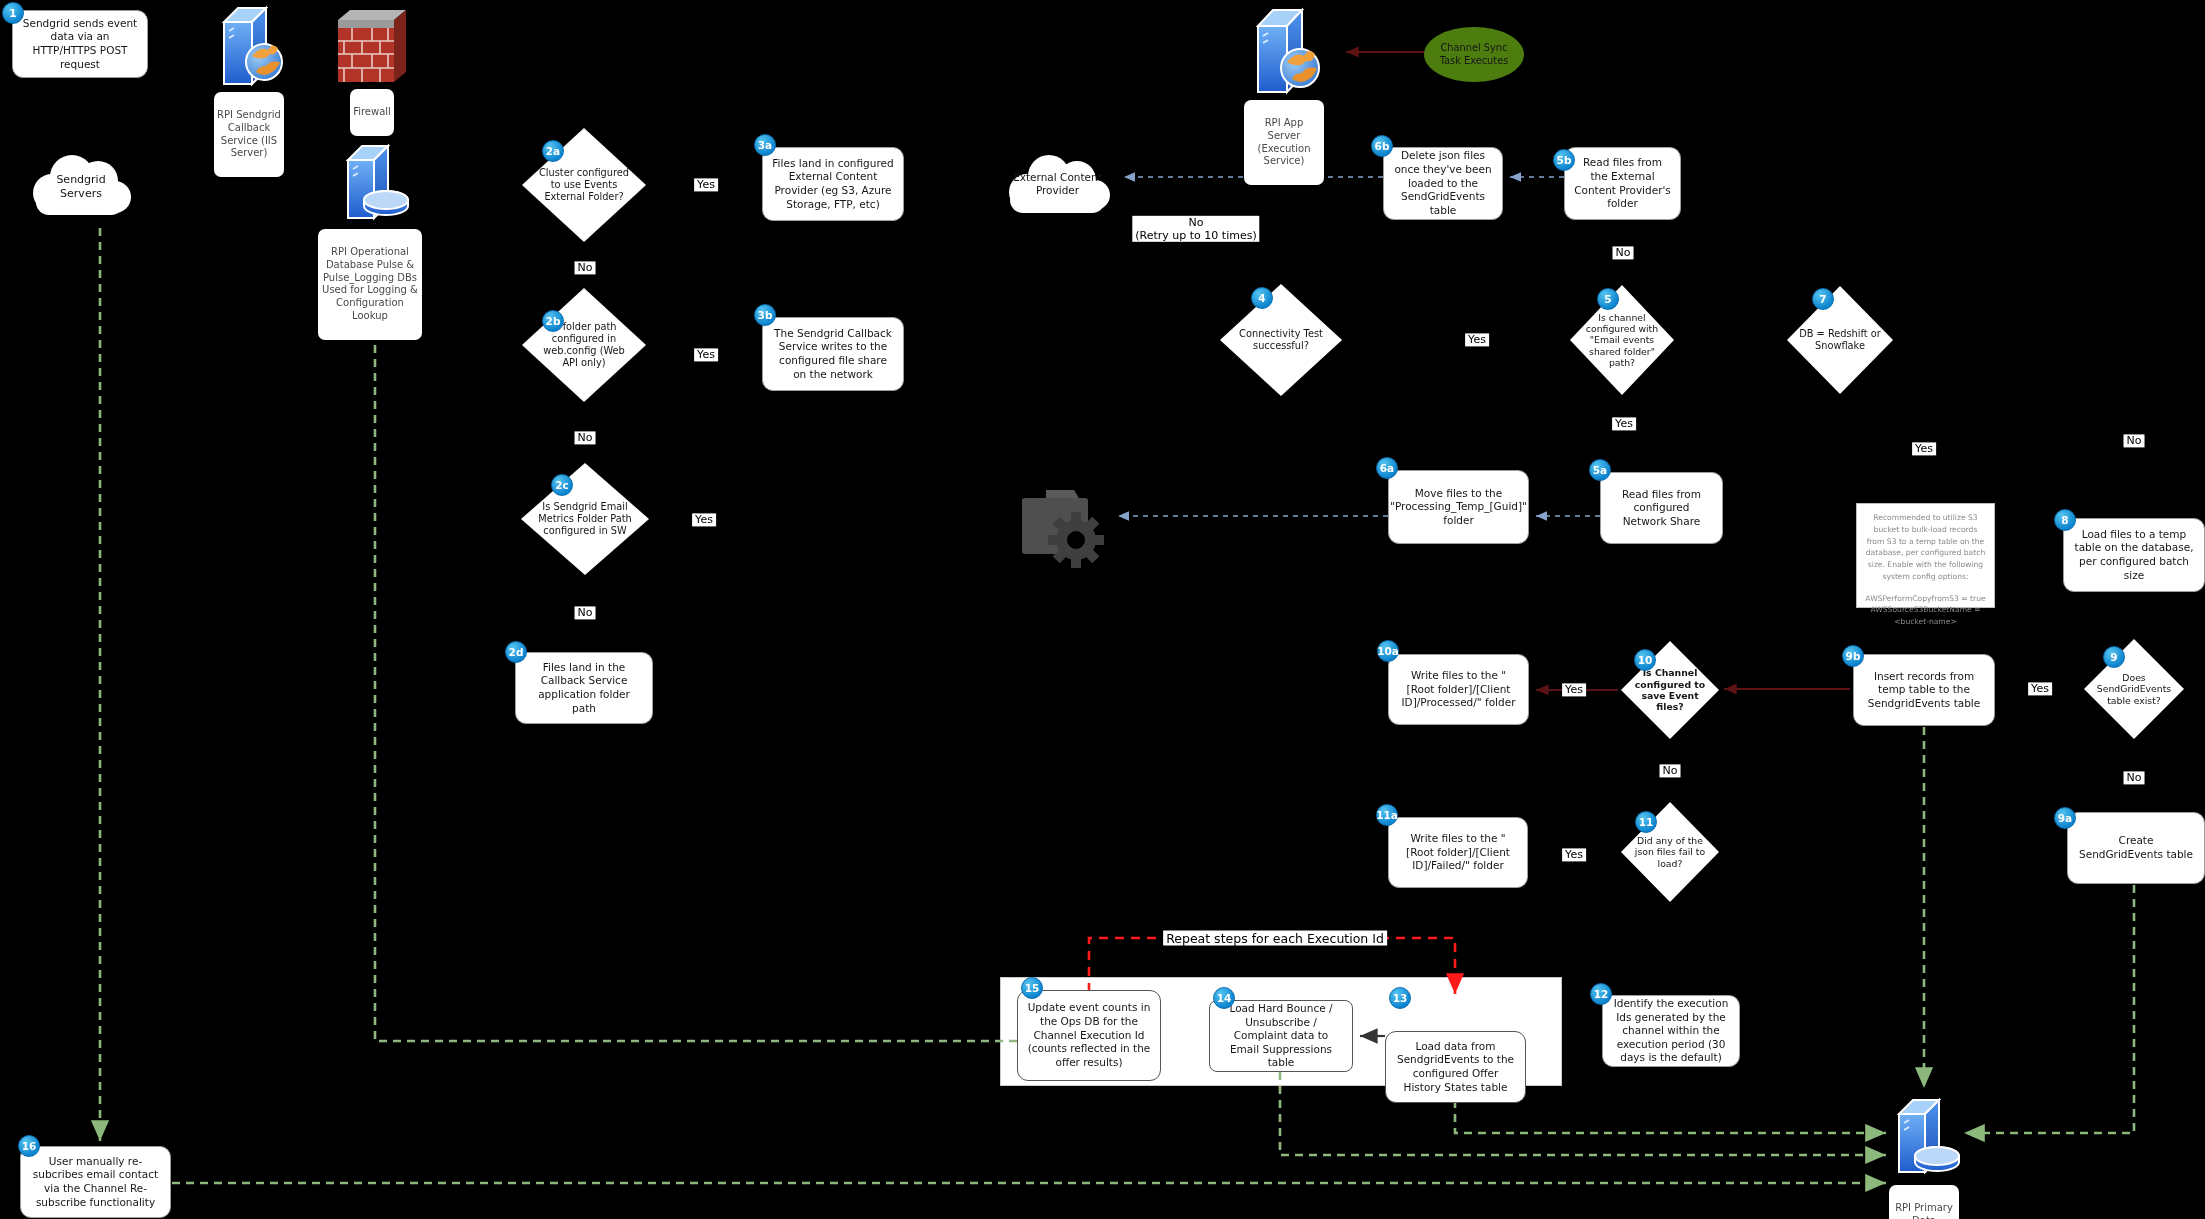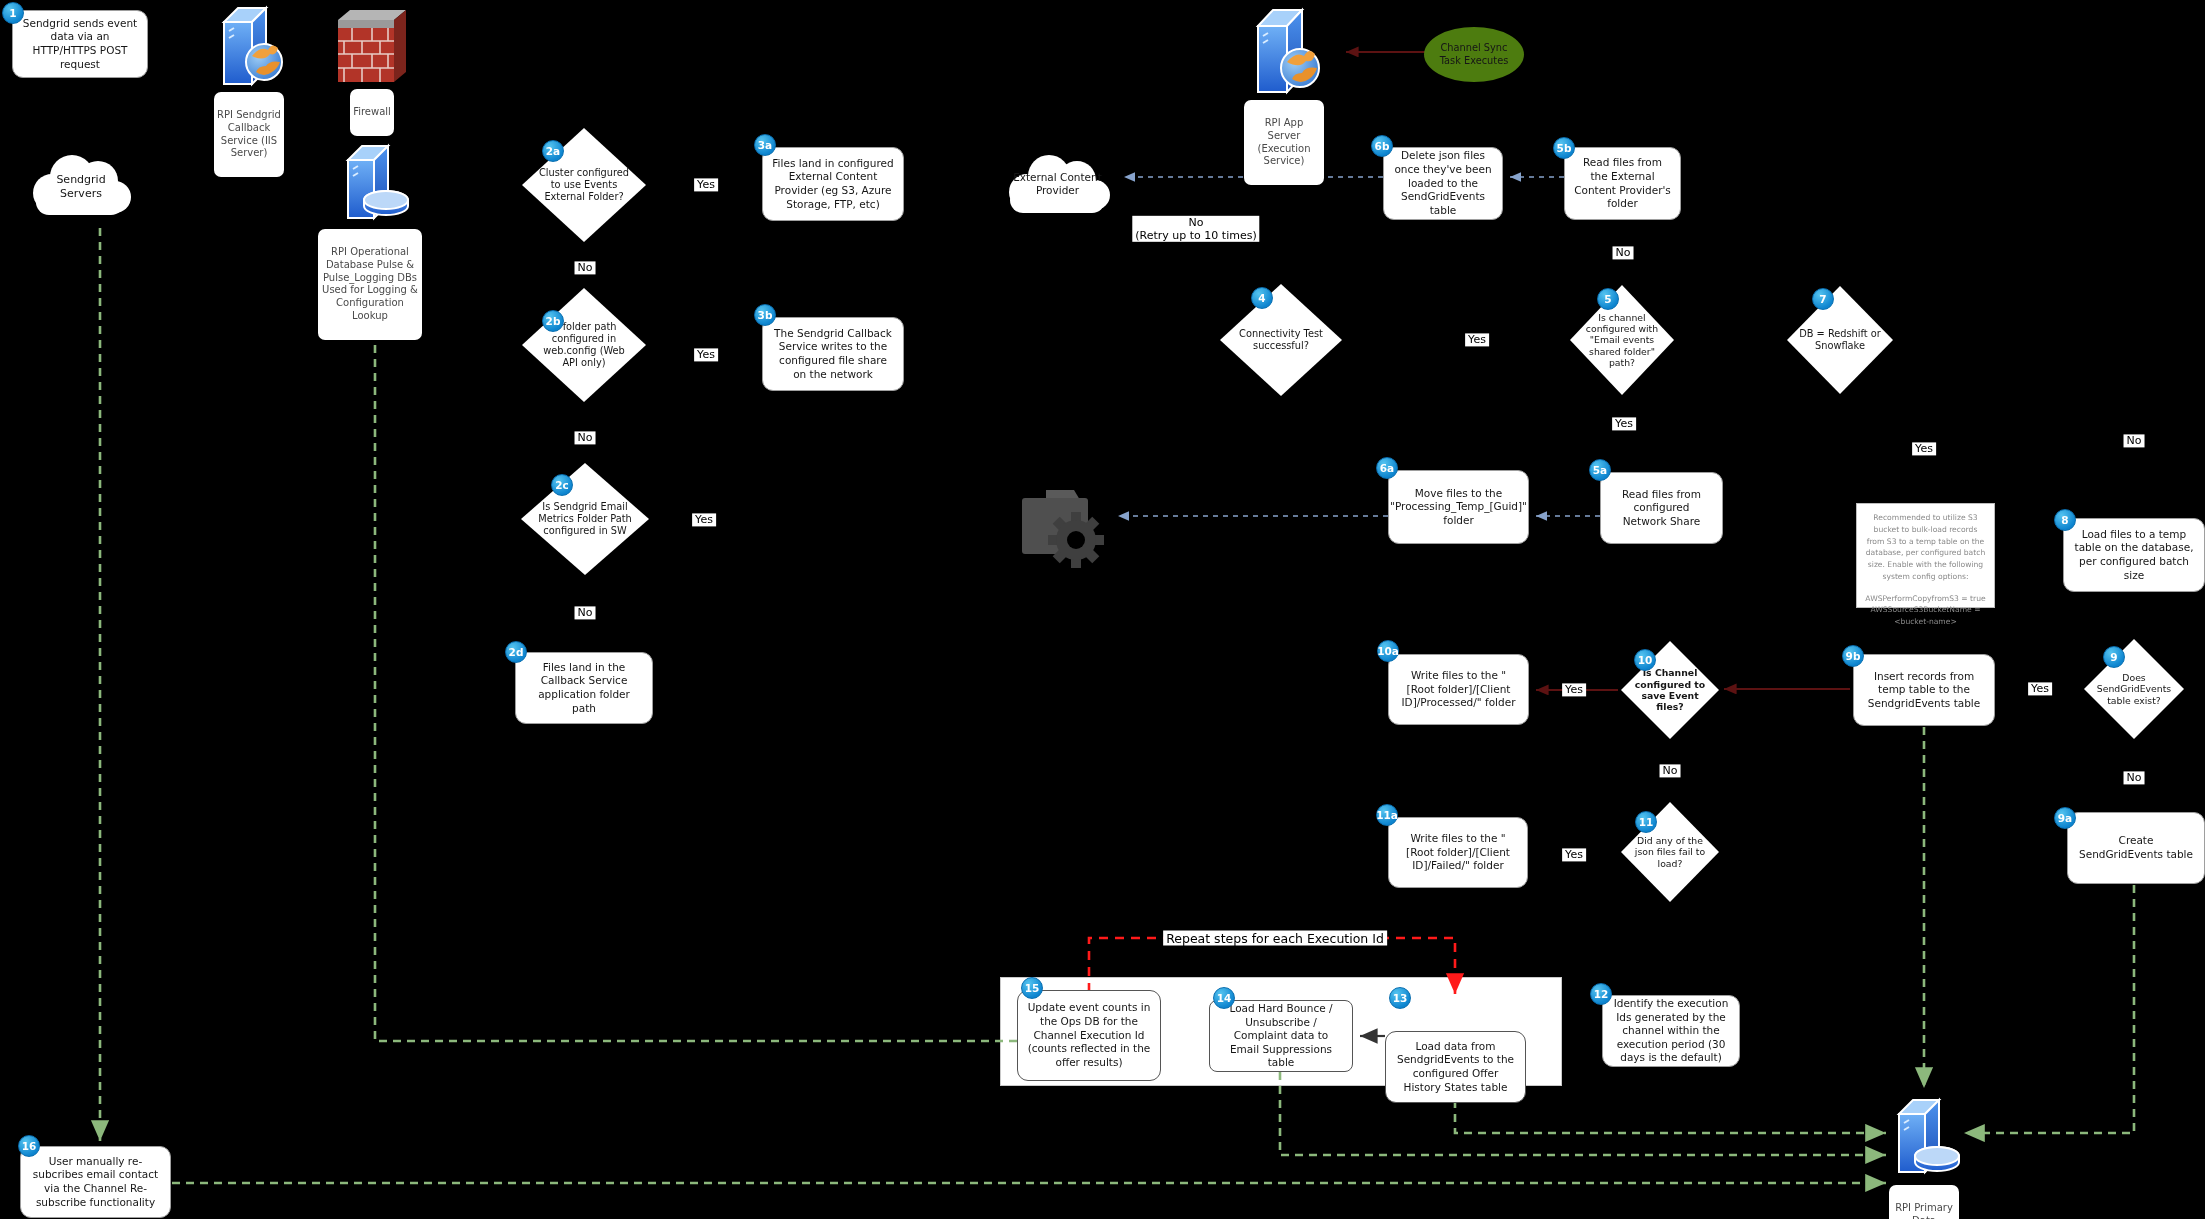--- a/index.html
+++ b/index.html
@@ -220,21 +220,21 @@
   </div>
 
   <div class="box" style="left:1383px;top:147px;width:120px;height:73px;">
     <span>Delete json files once they've been loaded to the SendGridEvents table</span>
   </div>
   <div class="badge" style="left:1371px;top:135px;">6b</div>
 
   <div class="box" style="left:1564px;top:147px;width:117px;height:73px;">
     <span>Read files from the External Content Provider's folder</span>
   </div>
-  <div class="badge" style="left:1553px;top:137px;">5b</div>
+  <div class="badge" style="left:1553px;top:149px;">5b</div>
 
   <div class="diamond" style="left:1220px;top:284px;width:122px;height:112px;">
     <span>Connectivity Test successful?</span>
   </div>
   <div class="badge" style="left:1251px;top:287px;">4</div>
 
   <div class="diamond" style="left:1570px;top:285px;width:104px;height:110px;font-size:9.3px;">
     <span style="padding:0 10px;">Is channel configured with "Email events shared folder" path?</span>
   </div>
   <div class="badge" style="left:1597px;top:288px;">5</div>

